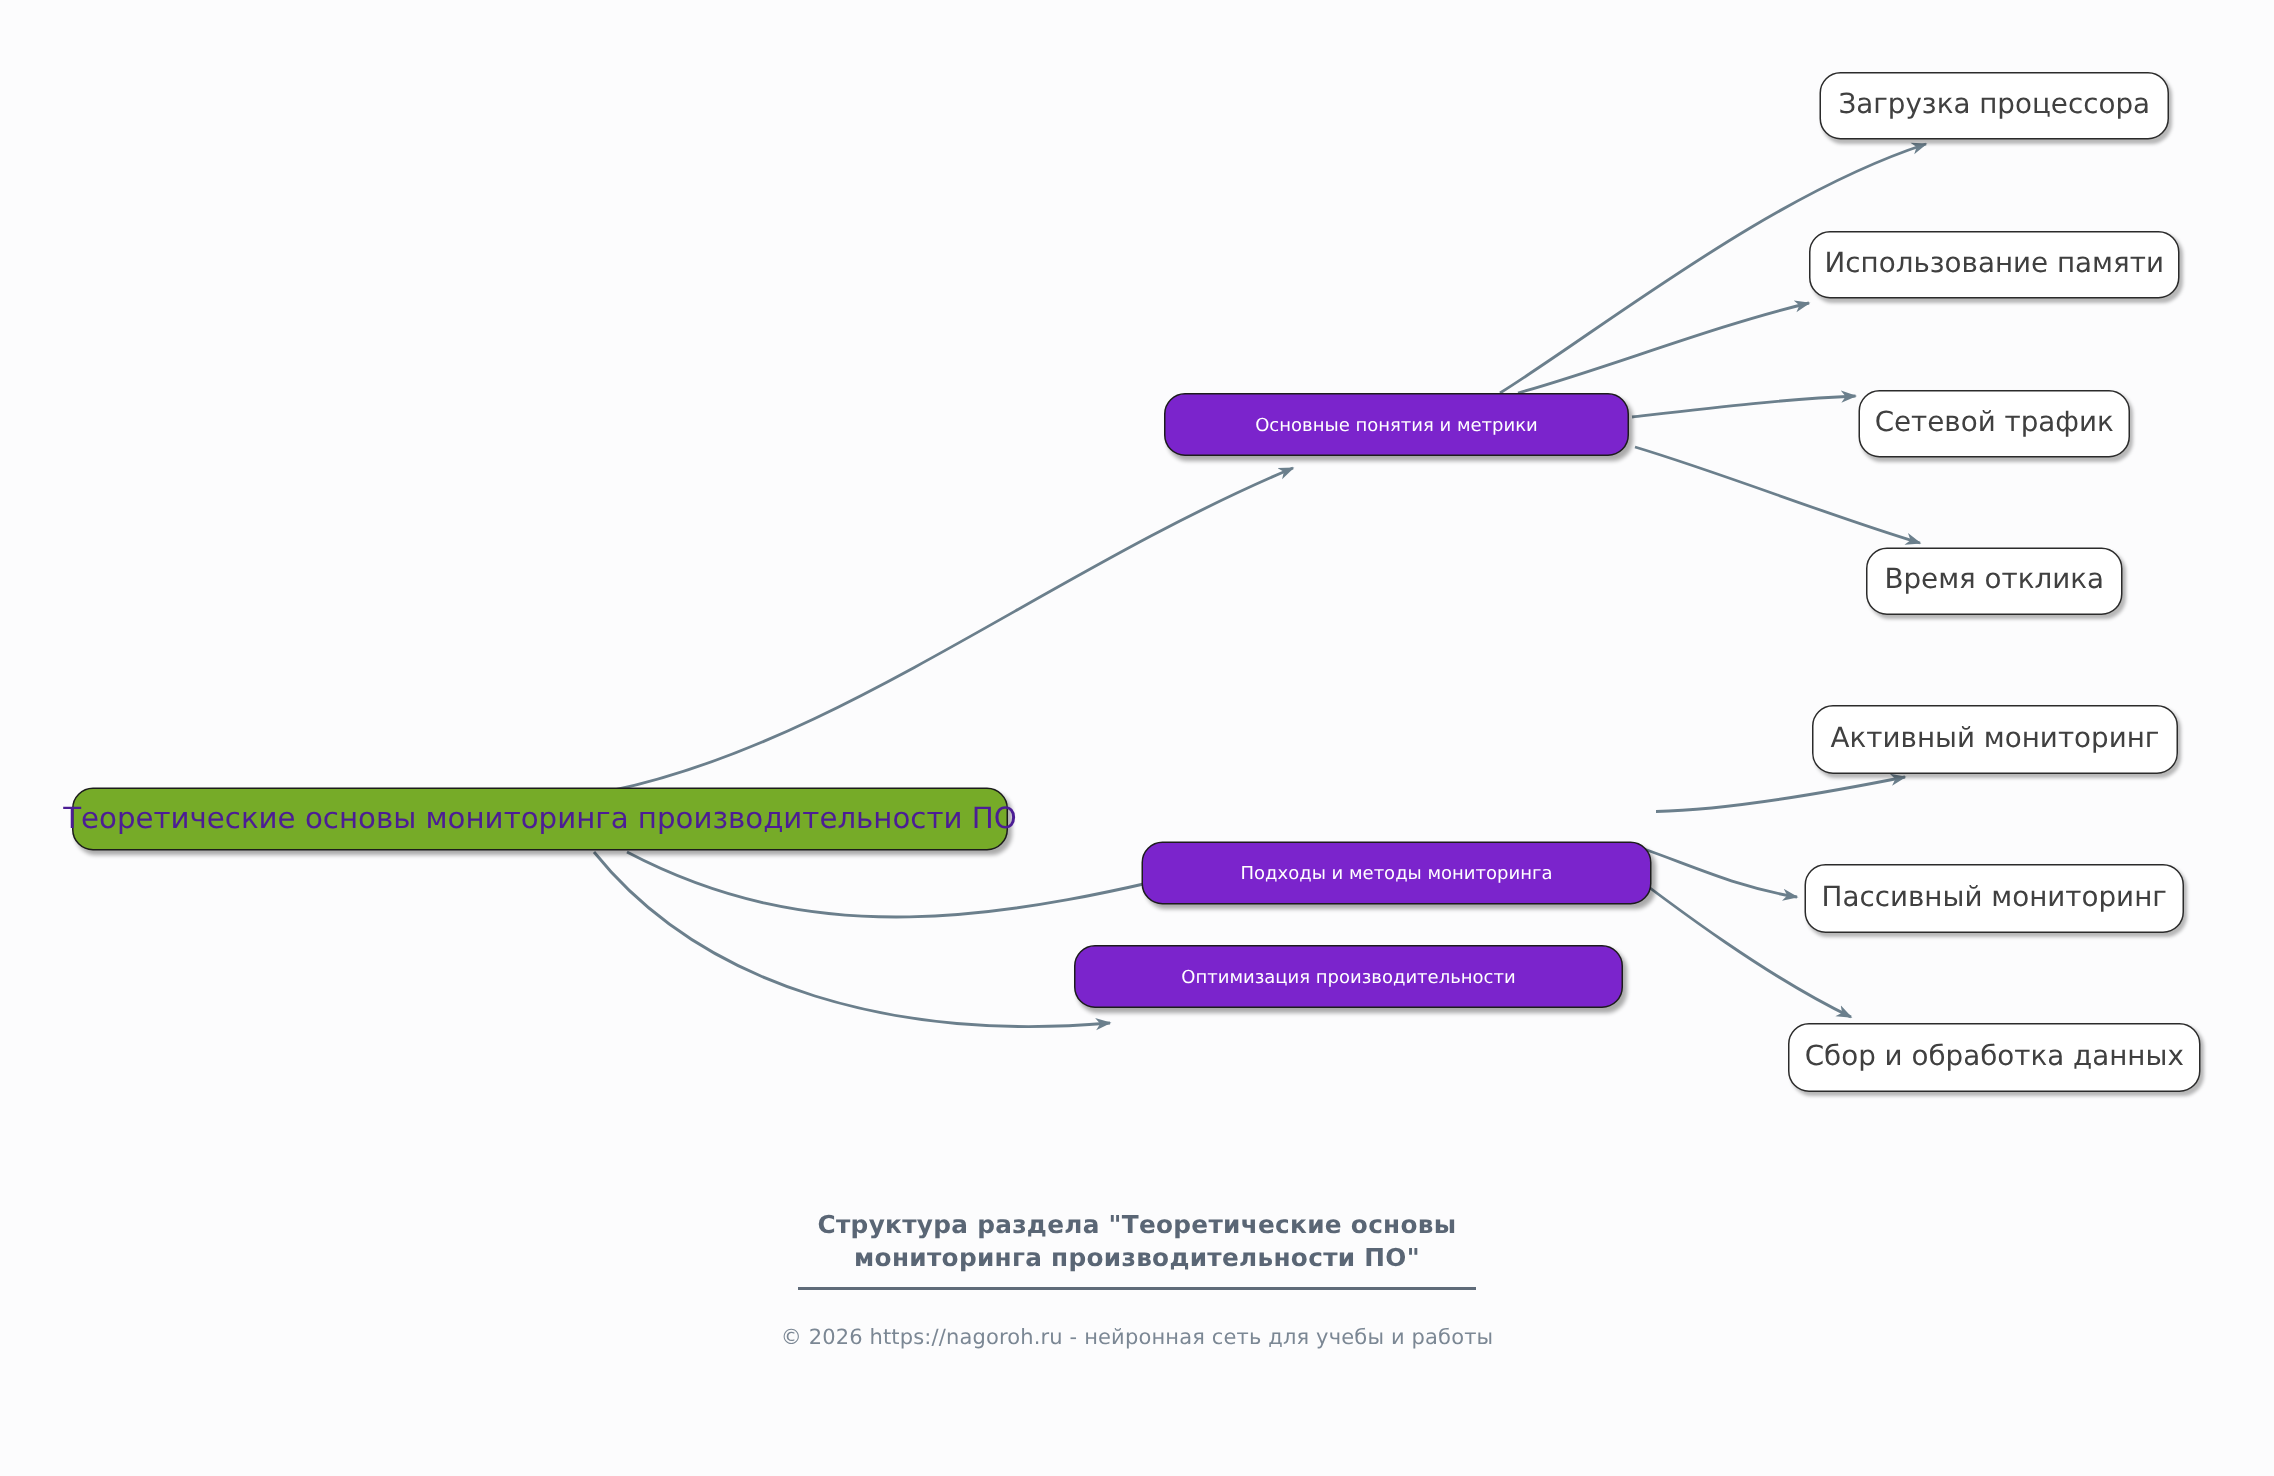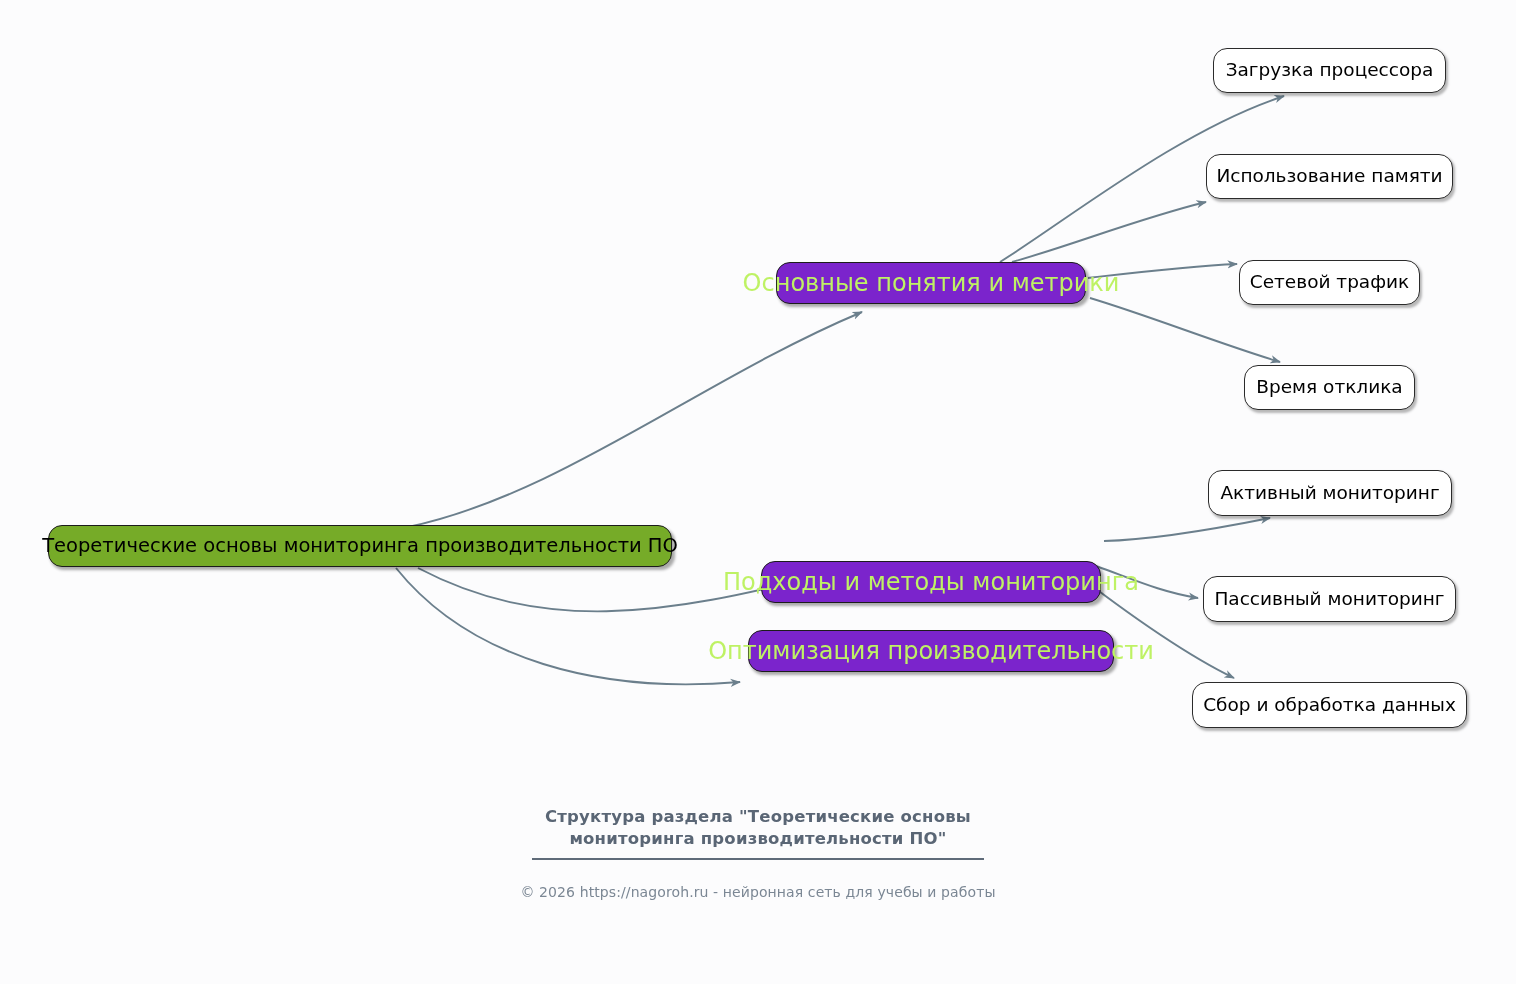--- a/index.html
+++ b/index.html
@@ -38,35 +38,35 @@
     white-space: nowrap;
     line-height: 1;
   }
   .node-label {
     display: block;
     white-space: nowrap;
   }
   .node.root {
     background: #76ab28;
     border: 1.6px solid #1c1c1c;
-    color: #000000;
+    color: #4c1d95;
     font-size: 19.5px;
     box-shadow: 2.5px 3px 3px rgba(0,0,0,0.33);
   }
   .node.branch {
     background: #7b24cc;
     border: 1.6px solid #1c1c1c;
-    color: #bef264;
-    font-size: 24px;
+    color: #ffffff;
+    font-size: 12px;
     box-shadow: 2.5px 3px 3px rgba(0,0,0,0.33);
   }
   .node.leaf {
     background: #ffffff;
     border: 1.7px solid #2b2b2b;
-    color: #000000;
+    color: #404040;
     font-size: 18.5px;
     box-shadow: 2px 2.5px 2.5px rgba(0,0,0,0.28);
   }
   #caption-block {
     position: absolute;
     left: 0;
     top: 806px;
     width: 1516px;
     text-align: center;
   }
@@ -127,21 +127,21 @@
   </div>
 
   <div class="node branch" style="left:776px; top:262px; width:310px; height:42px;">
     <span class="node-label">Основные понятия и метрики</span>
   </div>
 
   <div class="node branch" style="left:761px; top:524px; width:340px; height:42px;margin-top:37px;">
     <span class="node-label">Подходы и методы мониторинга</span>
   </div>
 
-  <div class="node branch" style="left:748px; top:630px; width:366px; height:42px;">
+  <div class="node branch" style="left:716px; top:630px; width:366px; height:42px;">
     <span class="node-label">Оптимизация производительности</span>
   </div>
 
   <div class="node leaf" style="left:1213px; top:48px; width:233px; height:45px;">
     <span class="node-label">Загрузка процессора</span>
   </div>
 
   <div class="node leaf" style="left:1206px; top:154px; width:247px; height:45px;">
     <span class="node-label">Использование памяти</span>
   </div>

